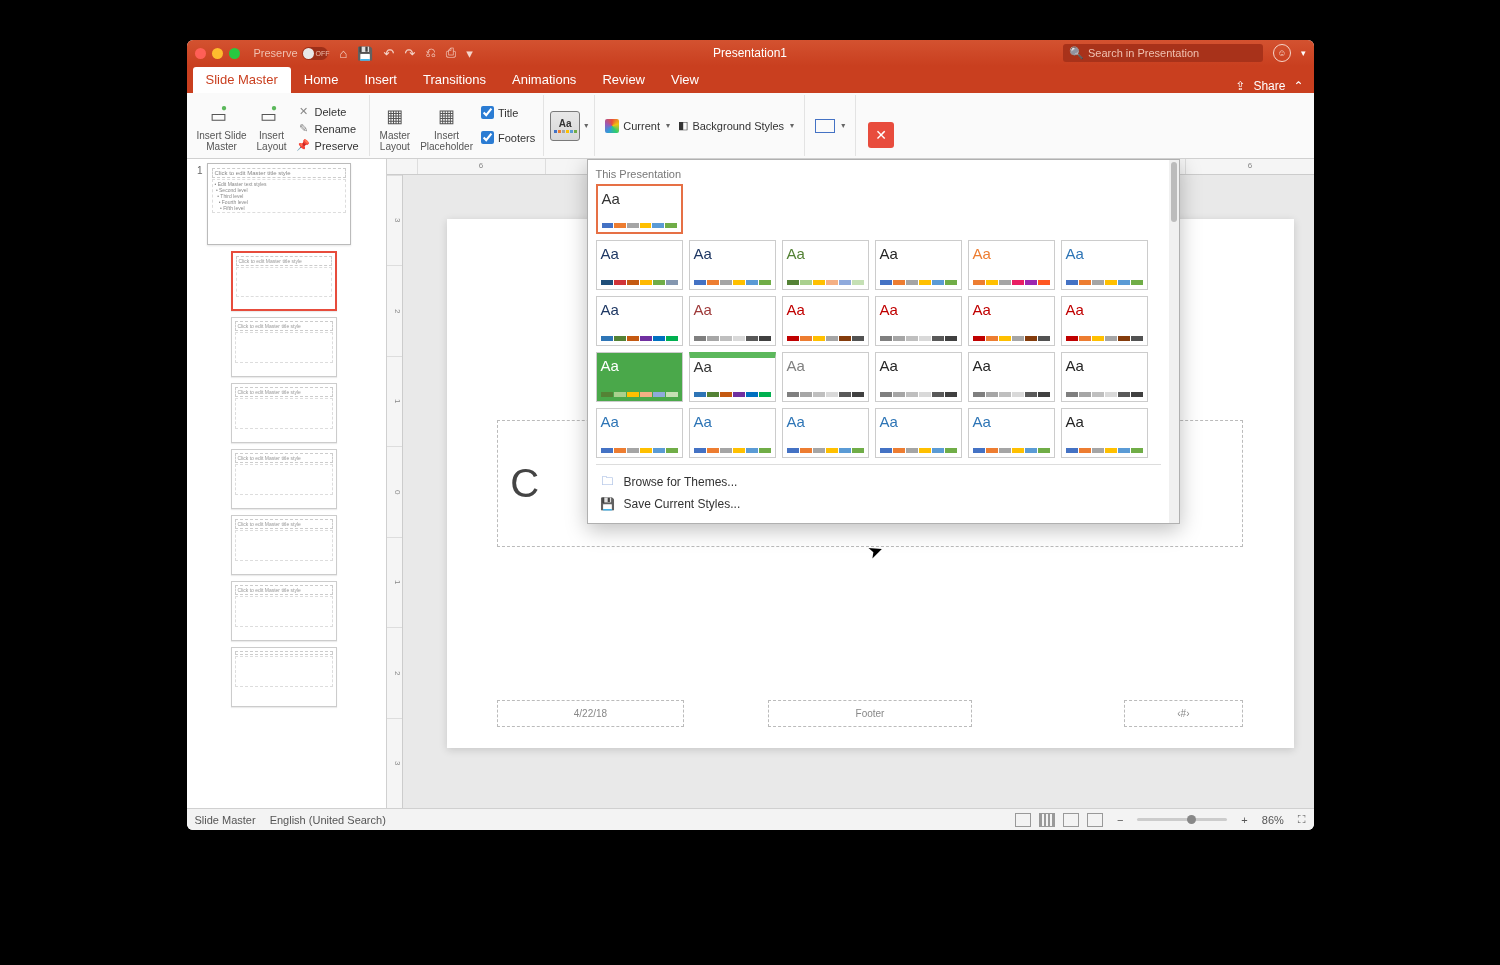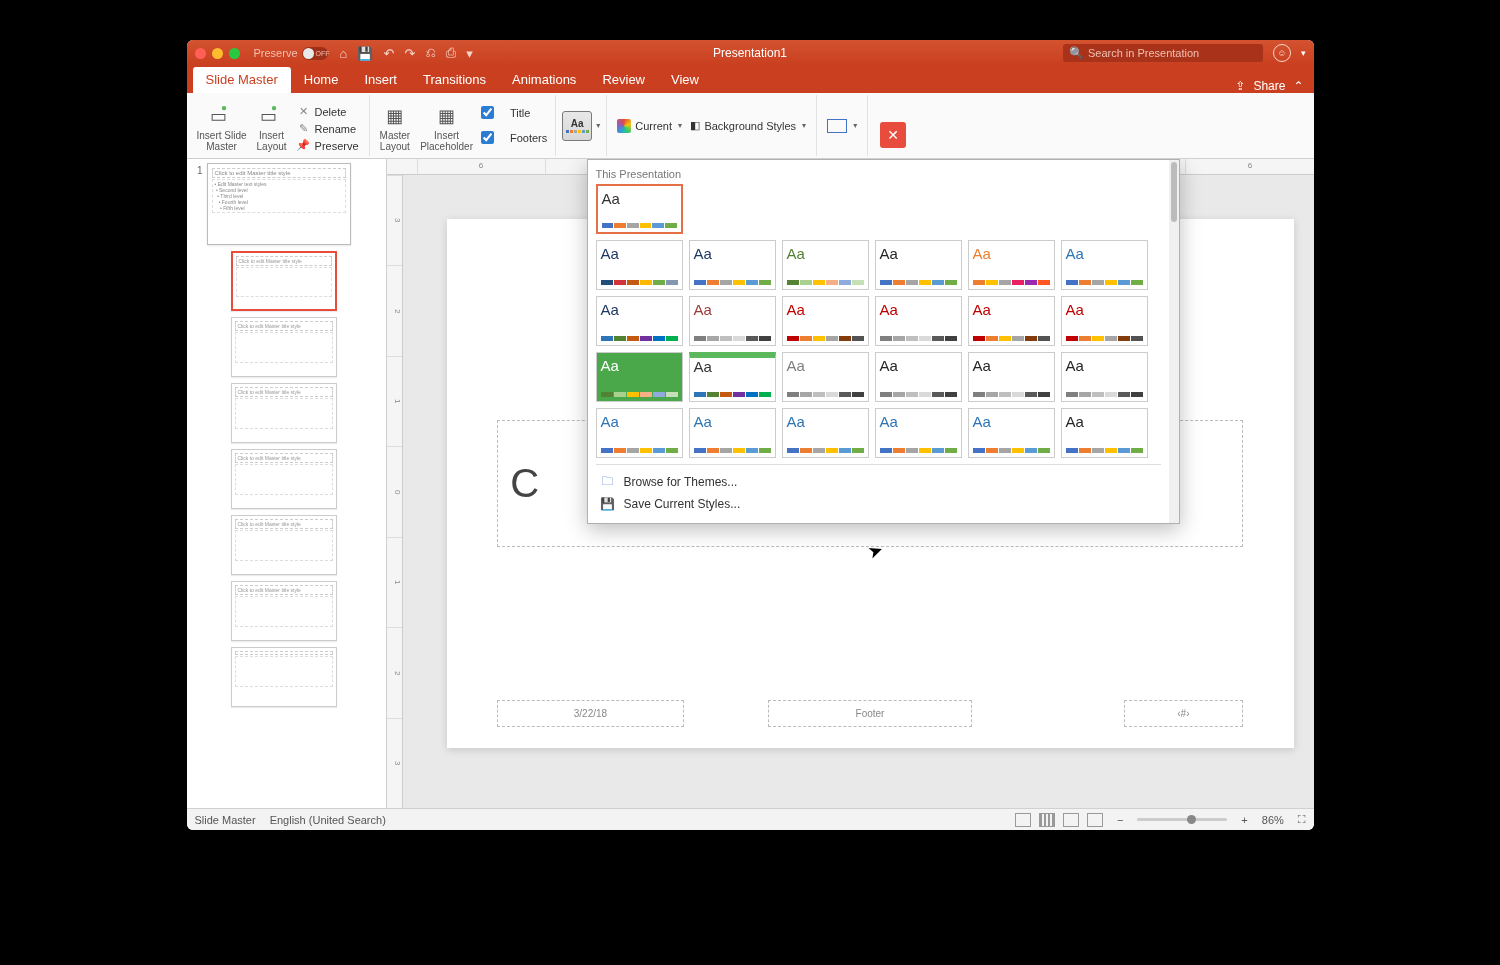--- a/index.html
+++ b/index.html
@@ -26,21 +26,21 @@
 .tab.active { background:#fff; color:#c93f1f; border-radius:3px 3px 0 0; font-weight:500; }
 .share-area{margin-left:auto;display:flex;align-items:center;gap:8px;padding-right:10px;color:#fff;font-size:12px}
 .ribbon { background:#fafafa; border-bottom:1px solid #d0d0d0; display:flex; min-height:66px; padding:2px 0;}
 .rgroup { display:flex; flex-direction:column; align-items:center; justify-content:flex-end; padding:2px 6px; border-right:1px solid #e3e3e3; font-size:10px; color:#555;}
 .rgroup-row{display:flex;gap:2px;align-items:flex-start}
 .rbtn-big{display:flex;flex-direction:column;align-items:center;gap:2px;padding:2px 4px;cursor:pointer;text-align:center;line-height:1.1}
 .rbtn-big .ico{width:28px;height:22px;display:flex;align-items:center;justify-content:center;font-size:18px}
 .rstack{display:flex;flex-direction:column;gap:2px;font-size:11px;color:#333}
 .rstack-item{display:flex;align-items:center;gap:4px;padding:1px 4px;cursor:pointer}
 .rstack-item .ico{width:14px;text-align:center;color:#888}
-.chk{display:flex;align-items:center;gap:16px;font-size:11px;color:#333;padding:2px}
+.chk{display:flex;align-items:center;gap:4px;font-size:11px;color:#333;padding:2px}
 .chk input{accent-color:#2b7cd3}
 .themes-btn{width:30px;height:30px;border:1px solid #b8b8b8;background:linear-gradient(#fdfdfd,#eee);border-radius:3px;display:flex;flex-direction:column;align-items:center;justify-content:center;padding:2px;cursor:pointer}
 .themes-btn.active{border-color:#7a7a7a;background:linear-gradient(#e8e8e8,#d8d8d8)}
 .themes-btn .aa{font-size:10px;font-weight:bold;color:#333}
 .themes-btn .bars{display:flex;gap:1px;margin-top:1px}
 .themes-btn .bars span{width:3px;height:3px}
 .dd-caret{font-size:8px;color:#666;margin-left:2px}
 .drop{display:flex;align-items:center;gap:4px;font-size:11px;color:#333;cursor:pointer;padding:2px 4px}
 .close-master{width:26px;height:26px;background:#e84c3d;border-radius:3px;display:flex;align-items:center;justify-content:center;color:#fff;font-size:14px;cursor:pointer;margin:6px}
 .workspace{flex:1;display:flex;overflow:hidden;background:#e9e9e9;position:relative}
@@ -300,21 +300,21 @@
           <span>0</span>
           <span>1</span>
           <span>2</span>
           <span>3</span>
         </div>
       <div class="slide-canvas">
         <div class="ph ph-title">
             <span>C</span>
           </div>
         <div class="ph ph-date">
-            <span>3/22/18</span>
+            <span>4/22/18</span>
           </div>
         <div class="ph ph-footer">
             <span>Footer</span>
           </div>
         <div class="ph ph-num">
             <span>‹#›</span>
           </div>
       </div>
 
       <div class="gallery">

